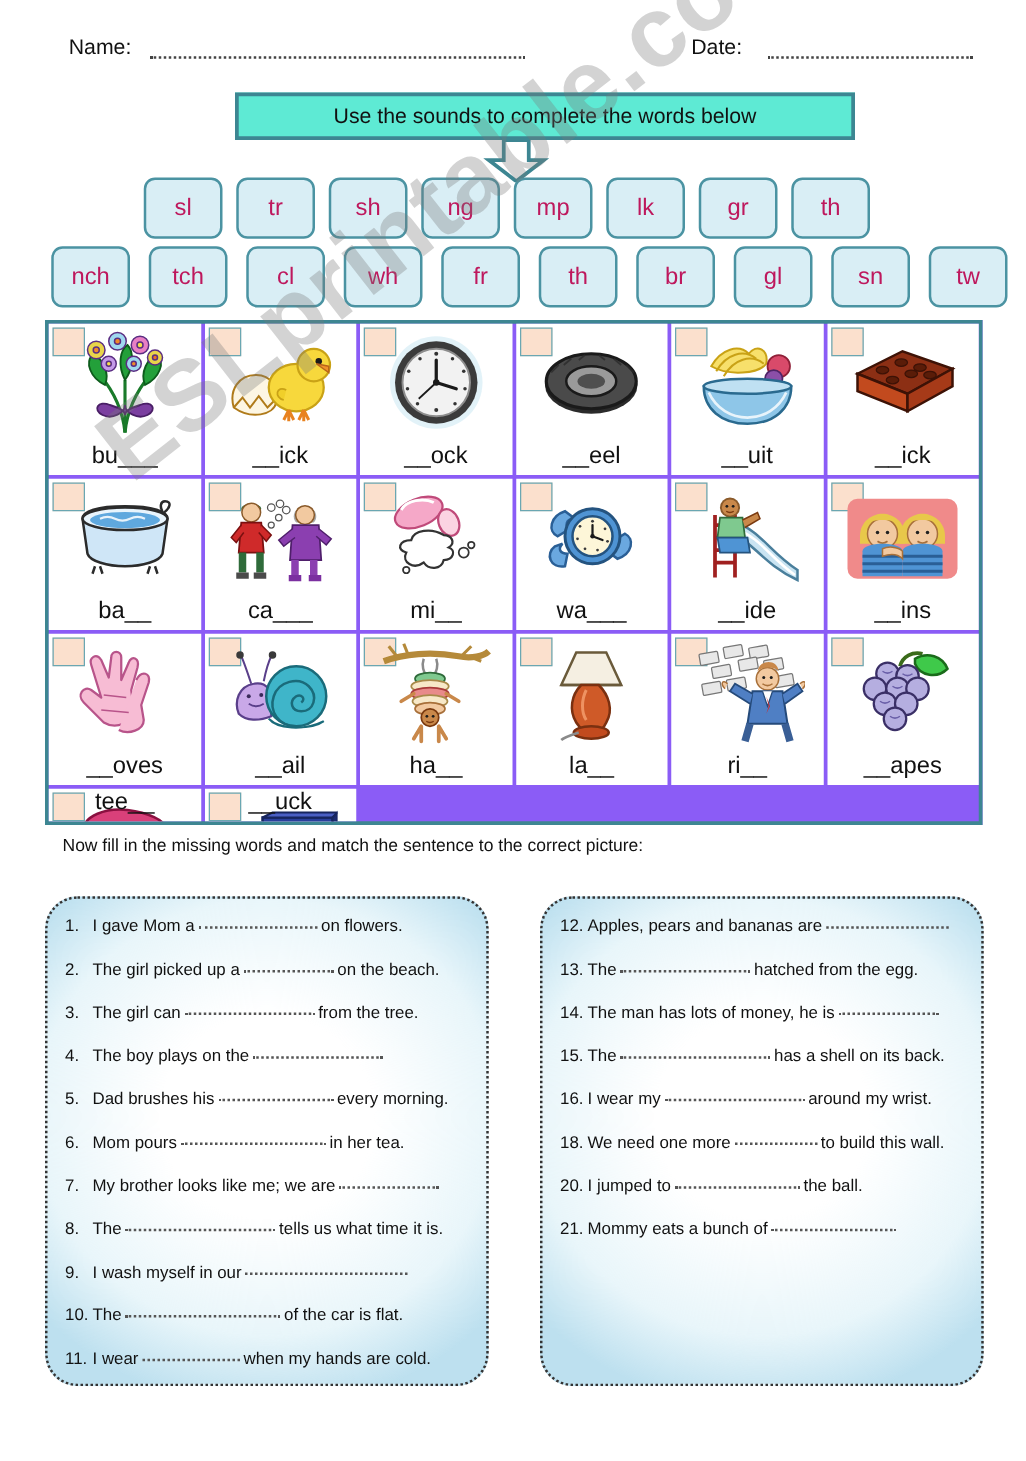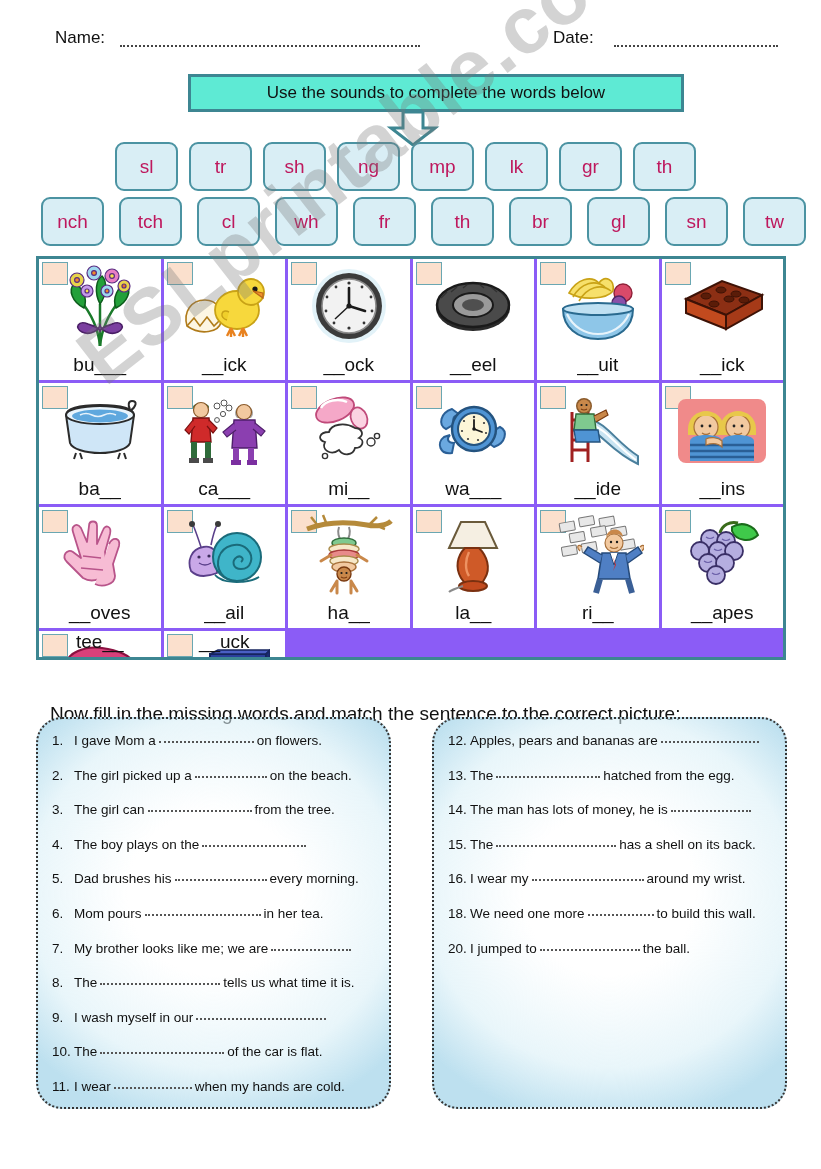--- a/index.html
+++ b/index.html
@@ -92,21 +92,21 @@
     display:flex;align-items:center;justify-content:center;
   }
   .cell .wordlabel{
     font-size:19px;margin-bottom:4px;letter-spacing:0px;
     font-family:"Liberation Sans",sans-serif;
     position:relative;z-index:2;
   }
 
   
   .inst2{
-    position:absolute;left:50px;top:703px;font-size:19px;
+    position:absolute;left:50px;top:668px;font-size:14px;
   }
 
   
   .sbox{
     position:absolute;top:717px;width:355px;height:392px;
     border:2px dotted #333;border-radius:26px;
     box-sizing:border-box;
     background:
       radial-gradient(ellipse 70% 60% at 50% 45%, #ffffff 0%, #ffffff 35%, rgba(214,238,246,0.55) 75%, #bde0ef 100%);
     padding:14px 14px 10px 14px;
@@ -792,15 +792,20 @@
         <span class="txt">We need one more </span>
         <span class="blank" style="width: 66px;"></span>
         <span class="txt"> to build this wall.</span>
       </div>
       <div class="sent">
         <span class="num">20.</span>
         <span class="txt">I jumped to </span>
         <span class="blank" style="width: 100px;"></span>
         <span class="txt"> the ball.</span>
       </div>
+      <div class="sent">
+        <span class="num">21.</span>
+        <span class="txt">Mommy eats a bunch of </span>
+        <span class="blank" style="width: 100px;"></span>
+      </div>
     </div>
 
 </div>
 
 </body></html>

